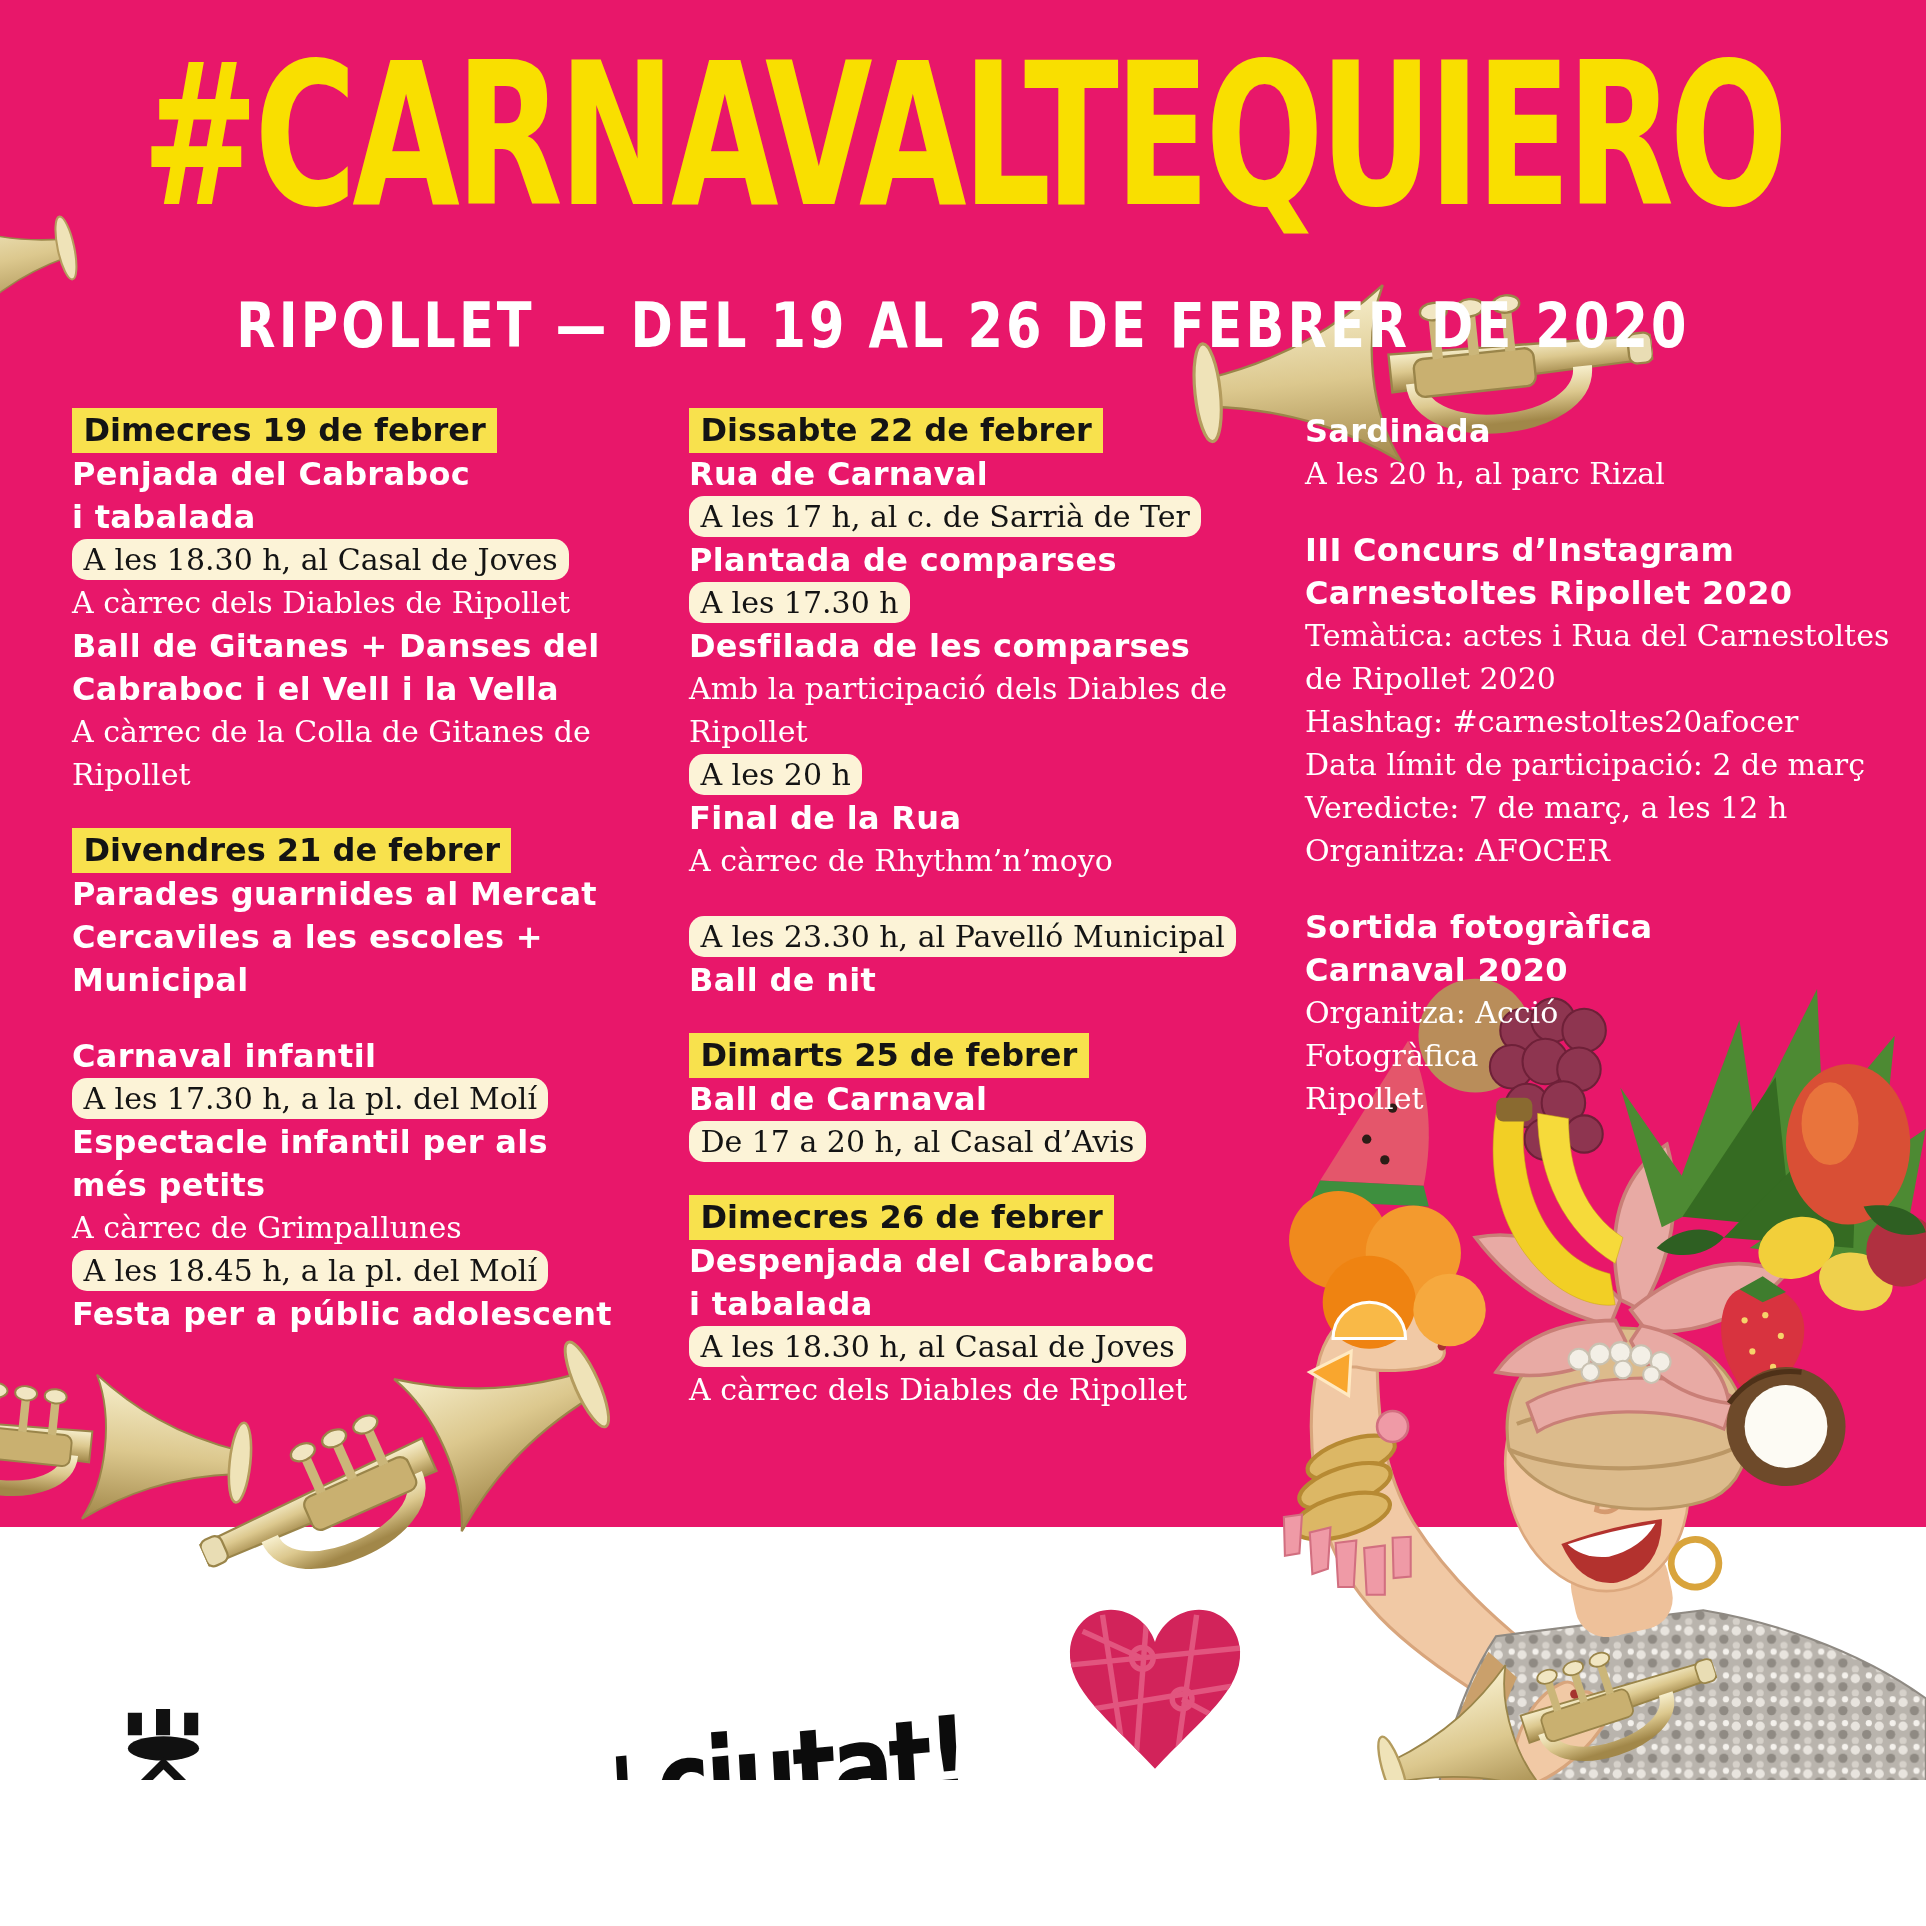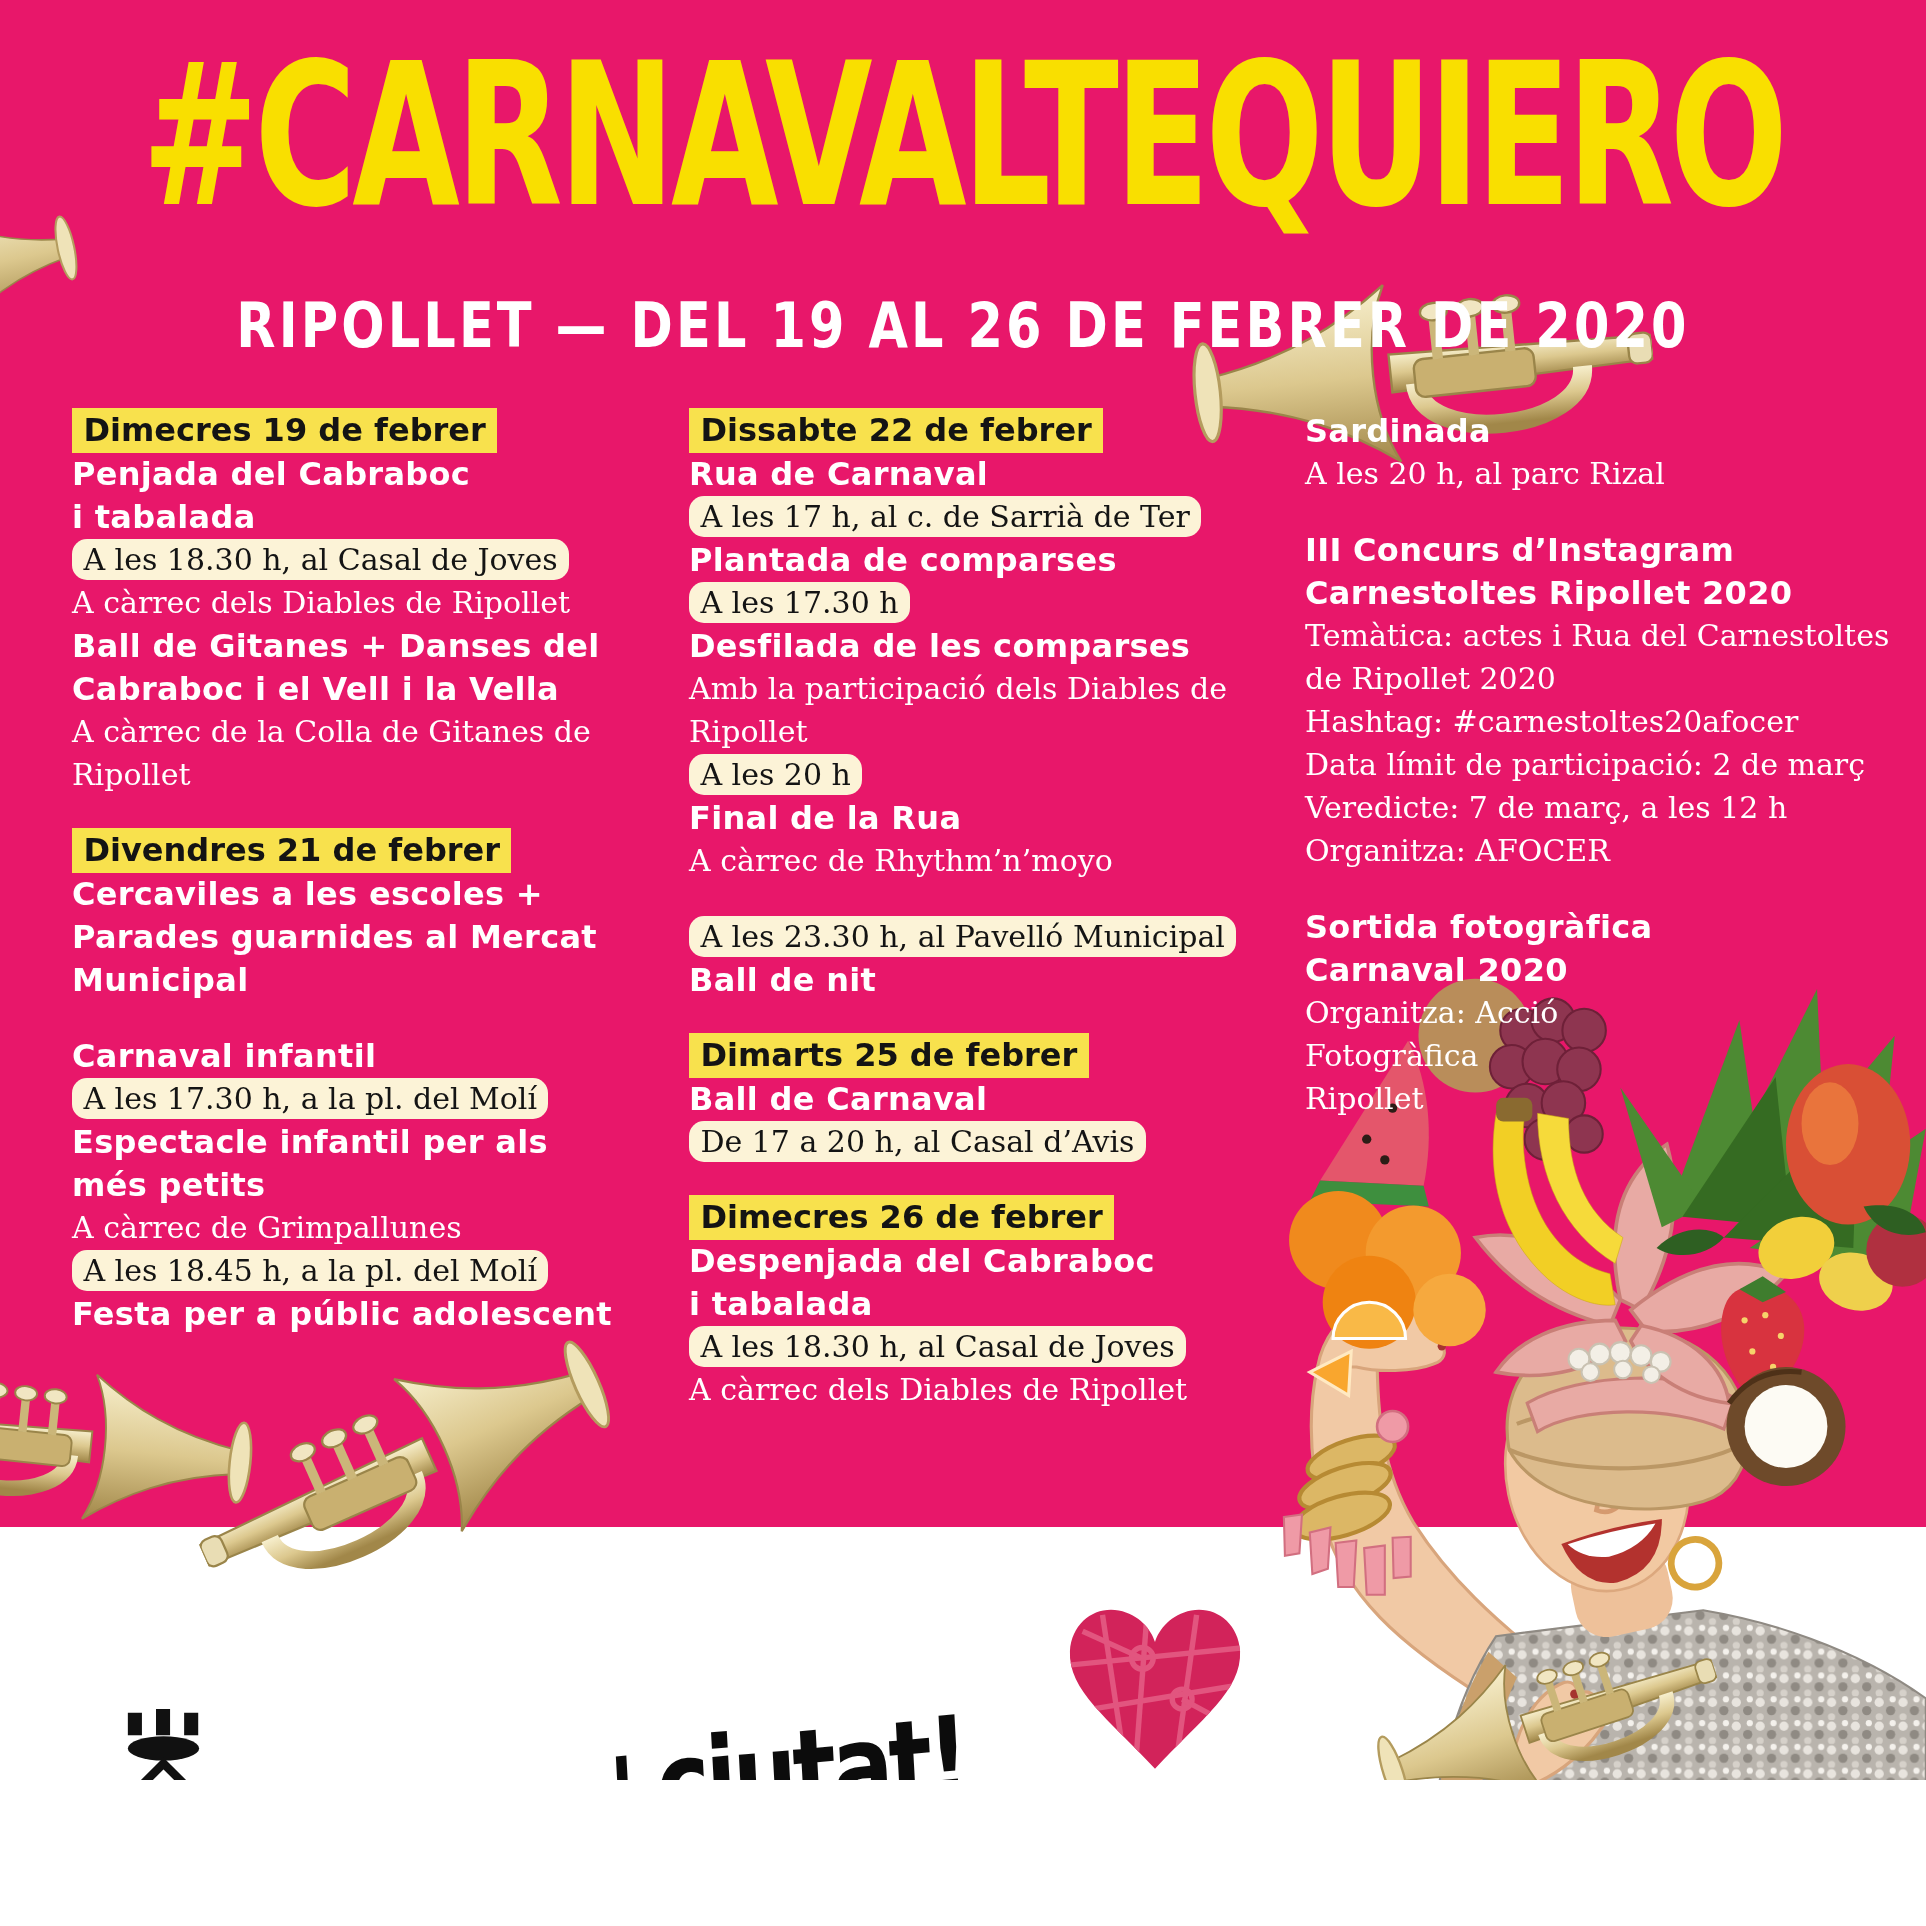--- a/index.html
+++ b/index.html
@@ -147,24 +147,24 @@
         </div>
         <div class="line">
           <span class="txt detail">Ripollet</span>
         </div>
       </div>
       <div class="block">
         <div class="line">
           <span class="txt date">Divendres 21 de febrer</span>
         </div>
         <div class="line">
+          <span class="txt event">Parades guarnides al Mercat</span>
+        </div>
+        <div class="line">
           <span class="txt event">Cercaviles a les escoles +</span>
-        </div>
-        <div class="line">
-          <span class="txt event">Parades guarnides al Mercat</span>
         </div>
         <div class="line">
           <span class="txt event">Municipal</span>
         </div>
       </div>
       <div class="block">
         <div class="line">
           <span class="txt event">Carnaval infantil</span>
         </div>
         <div class="line">

